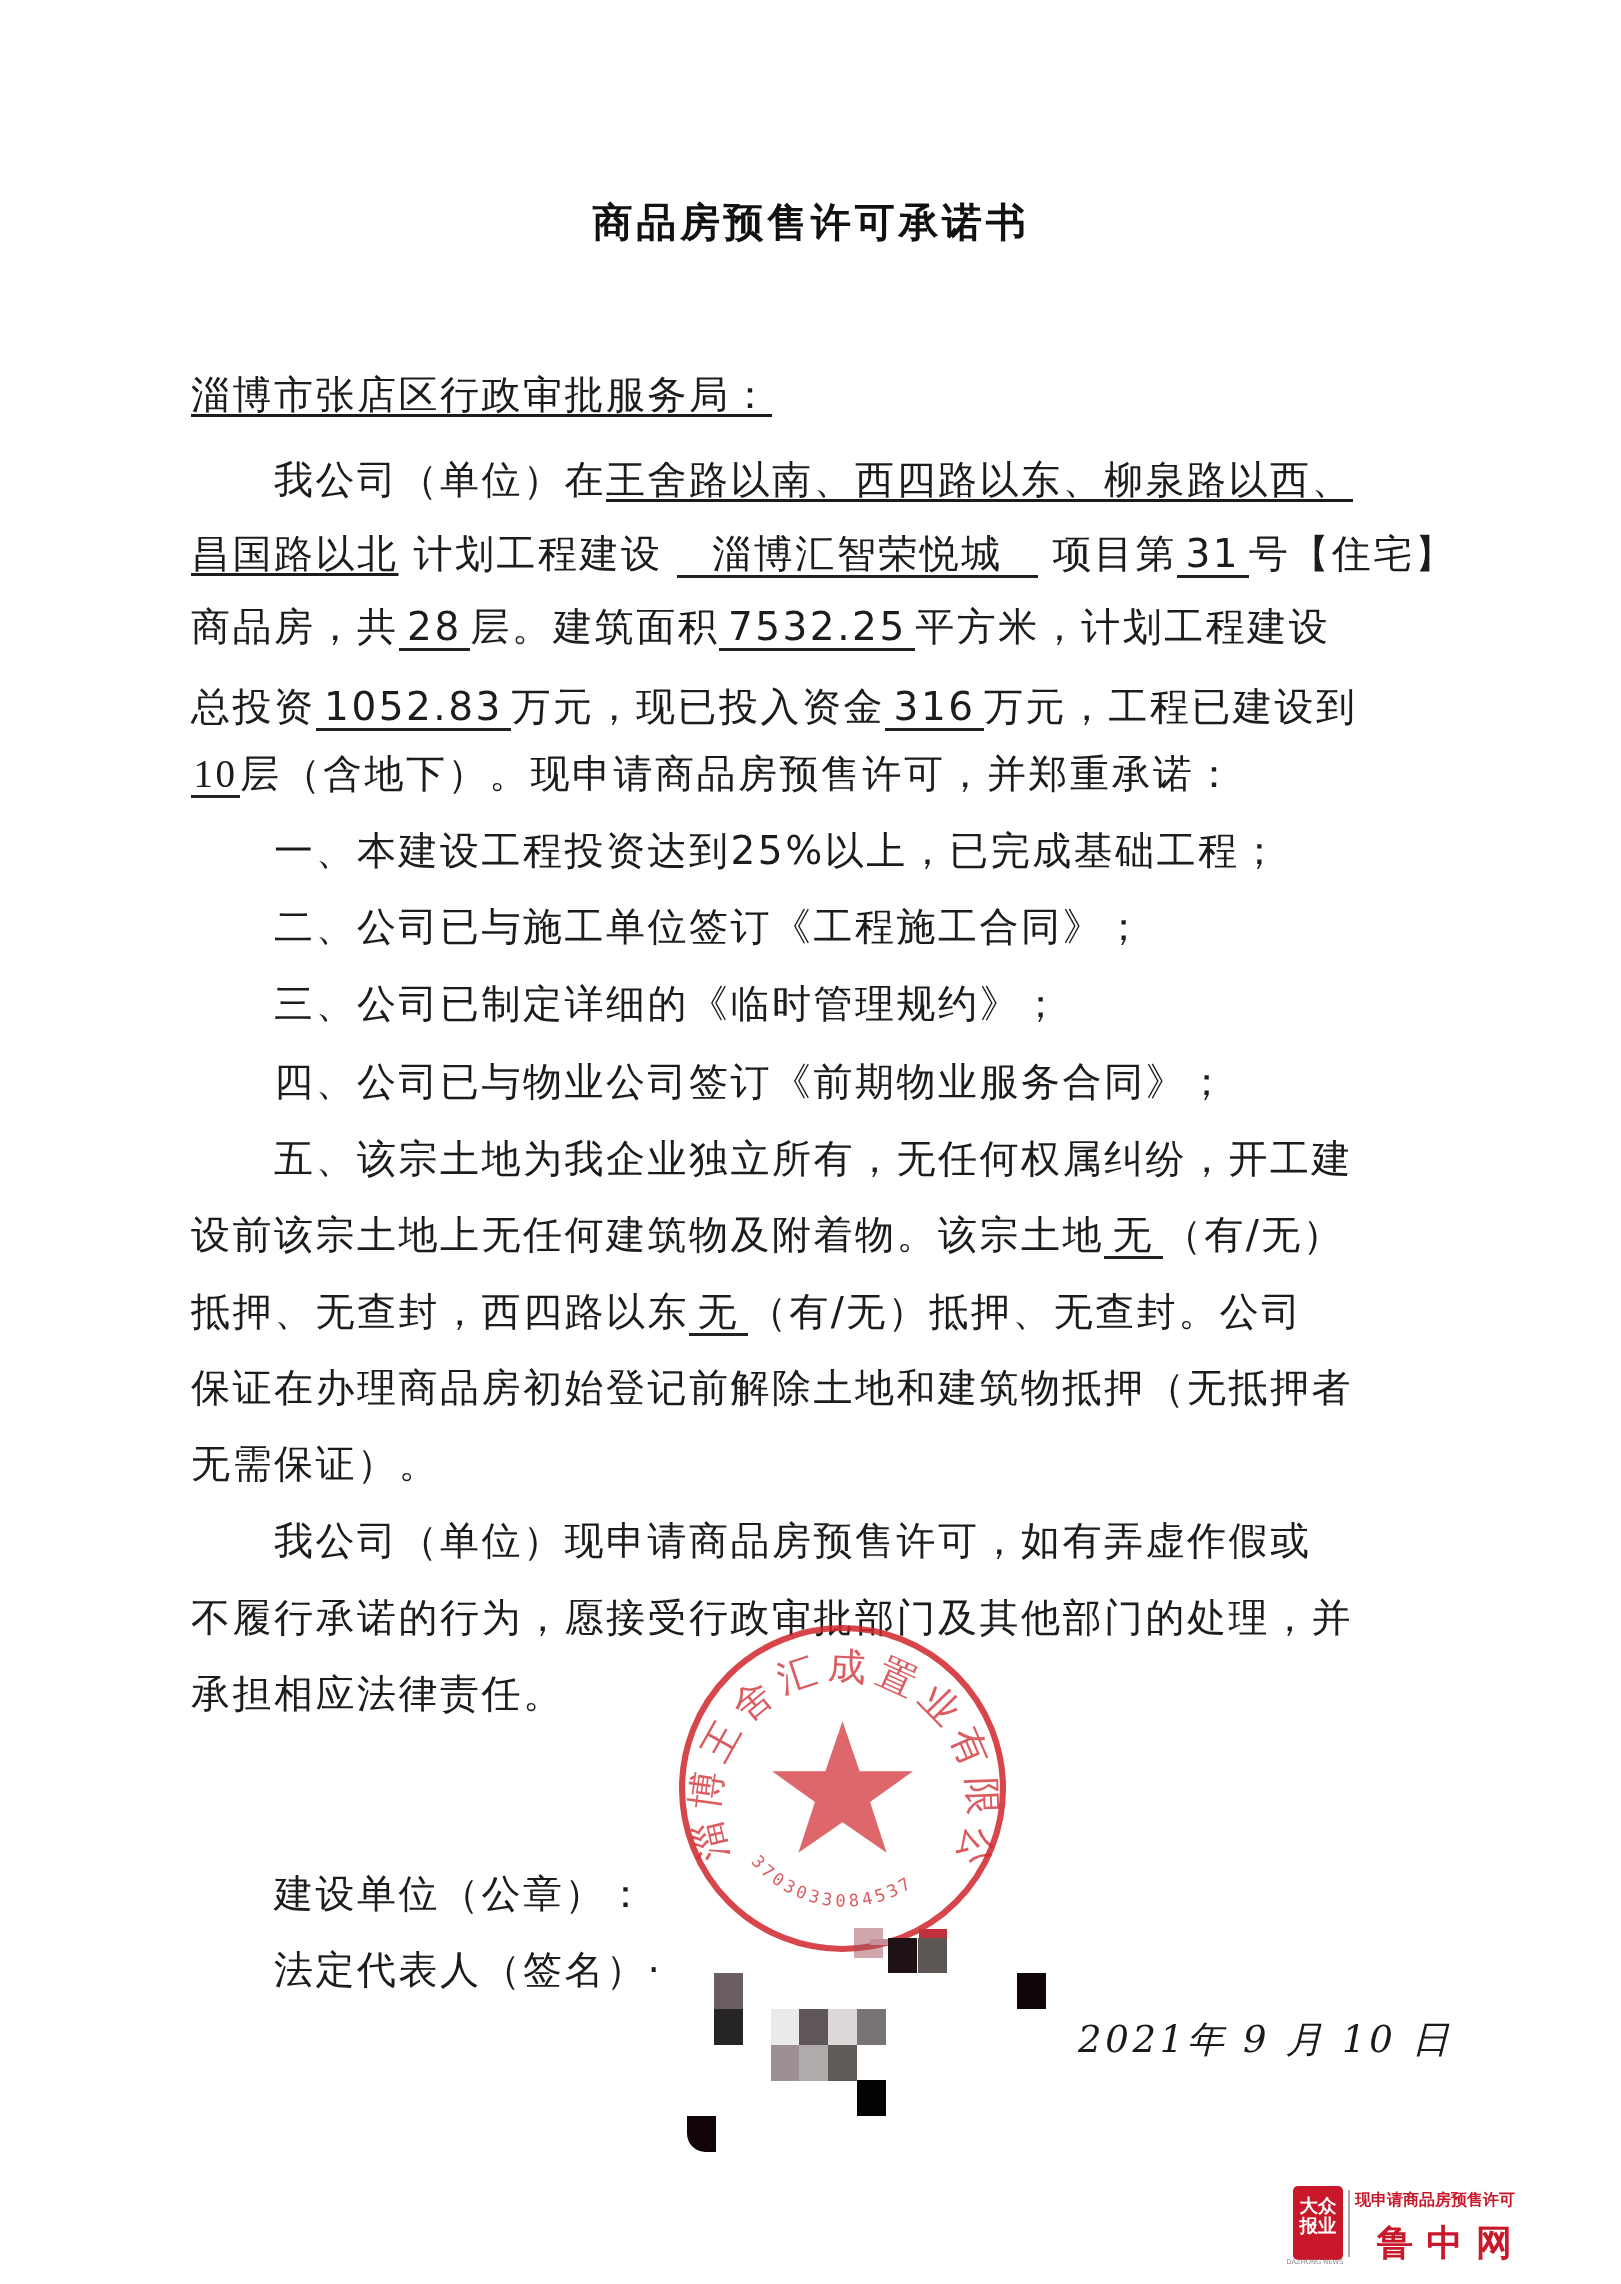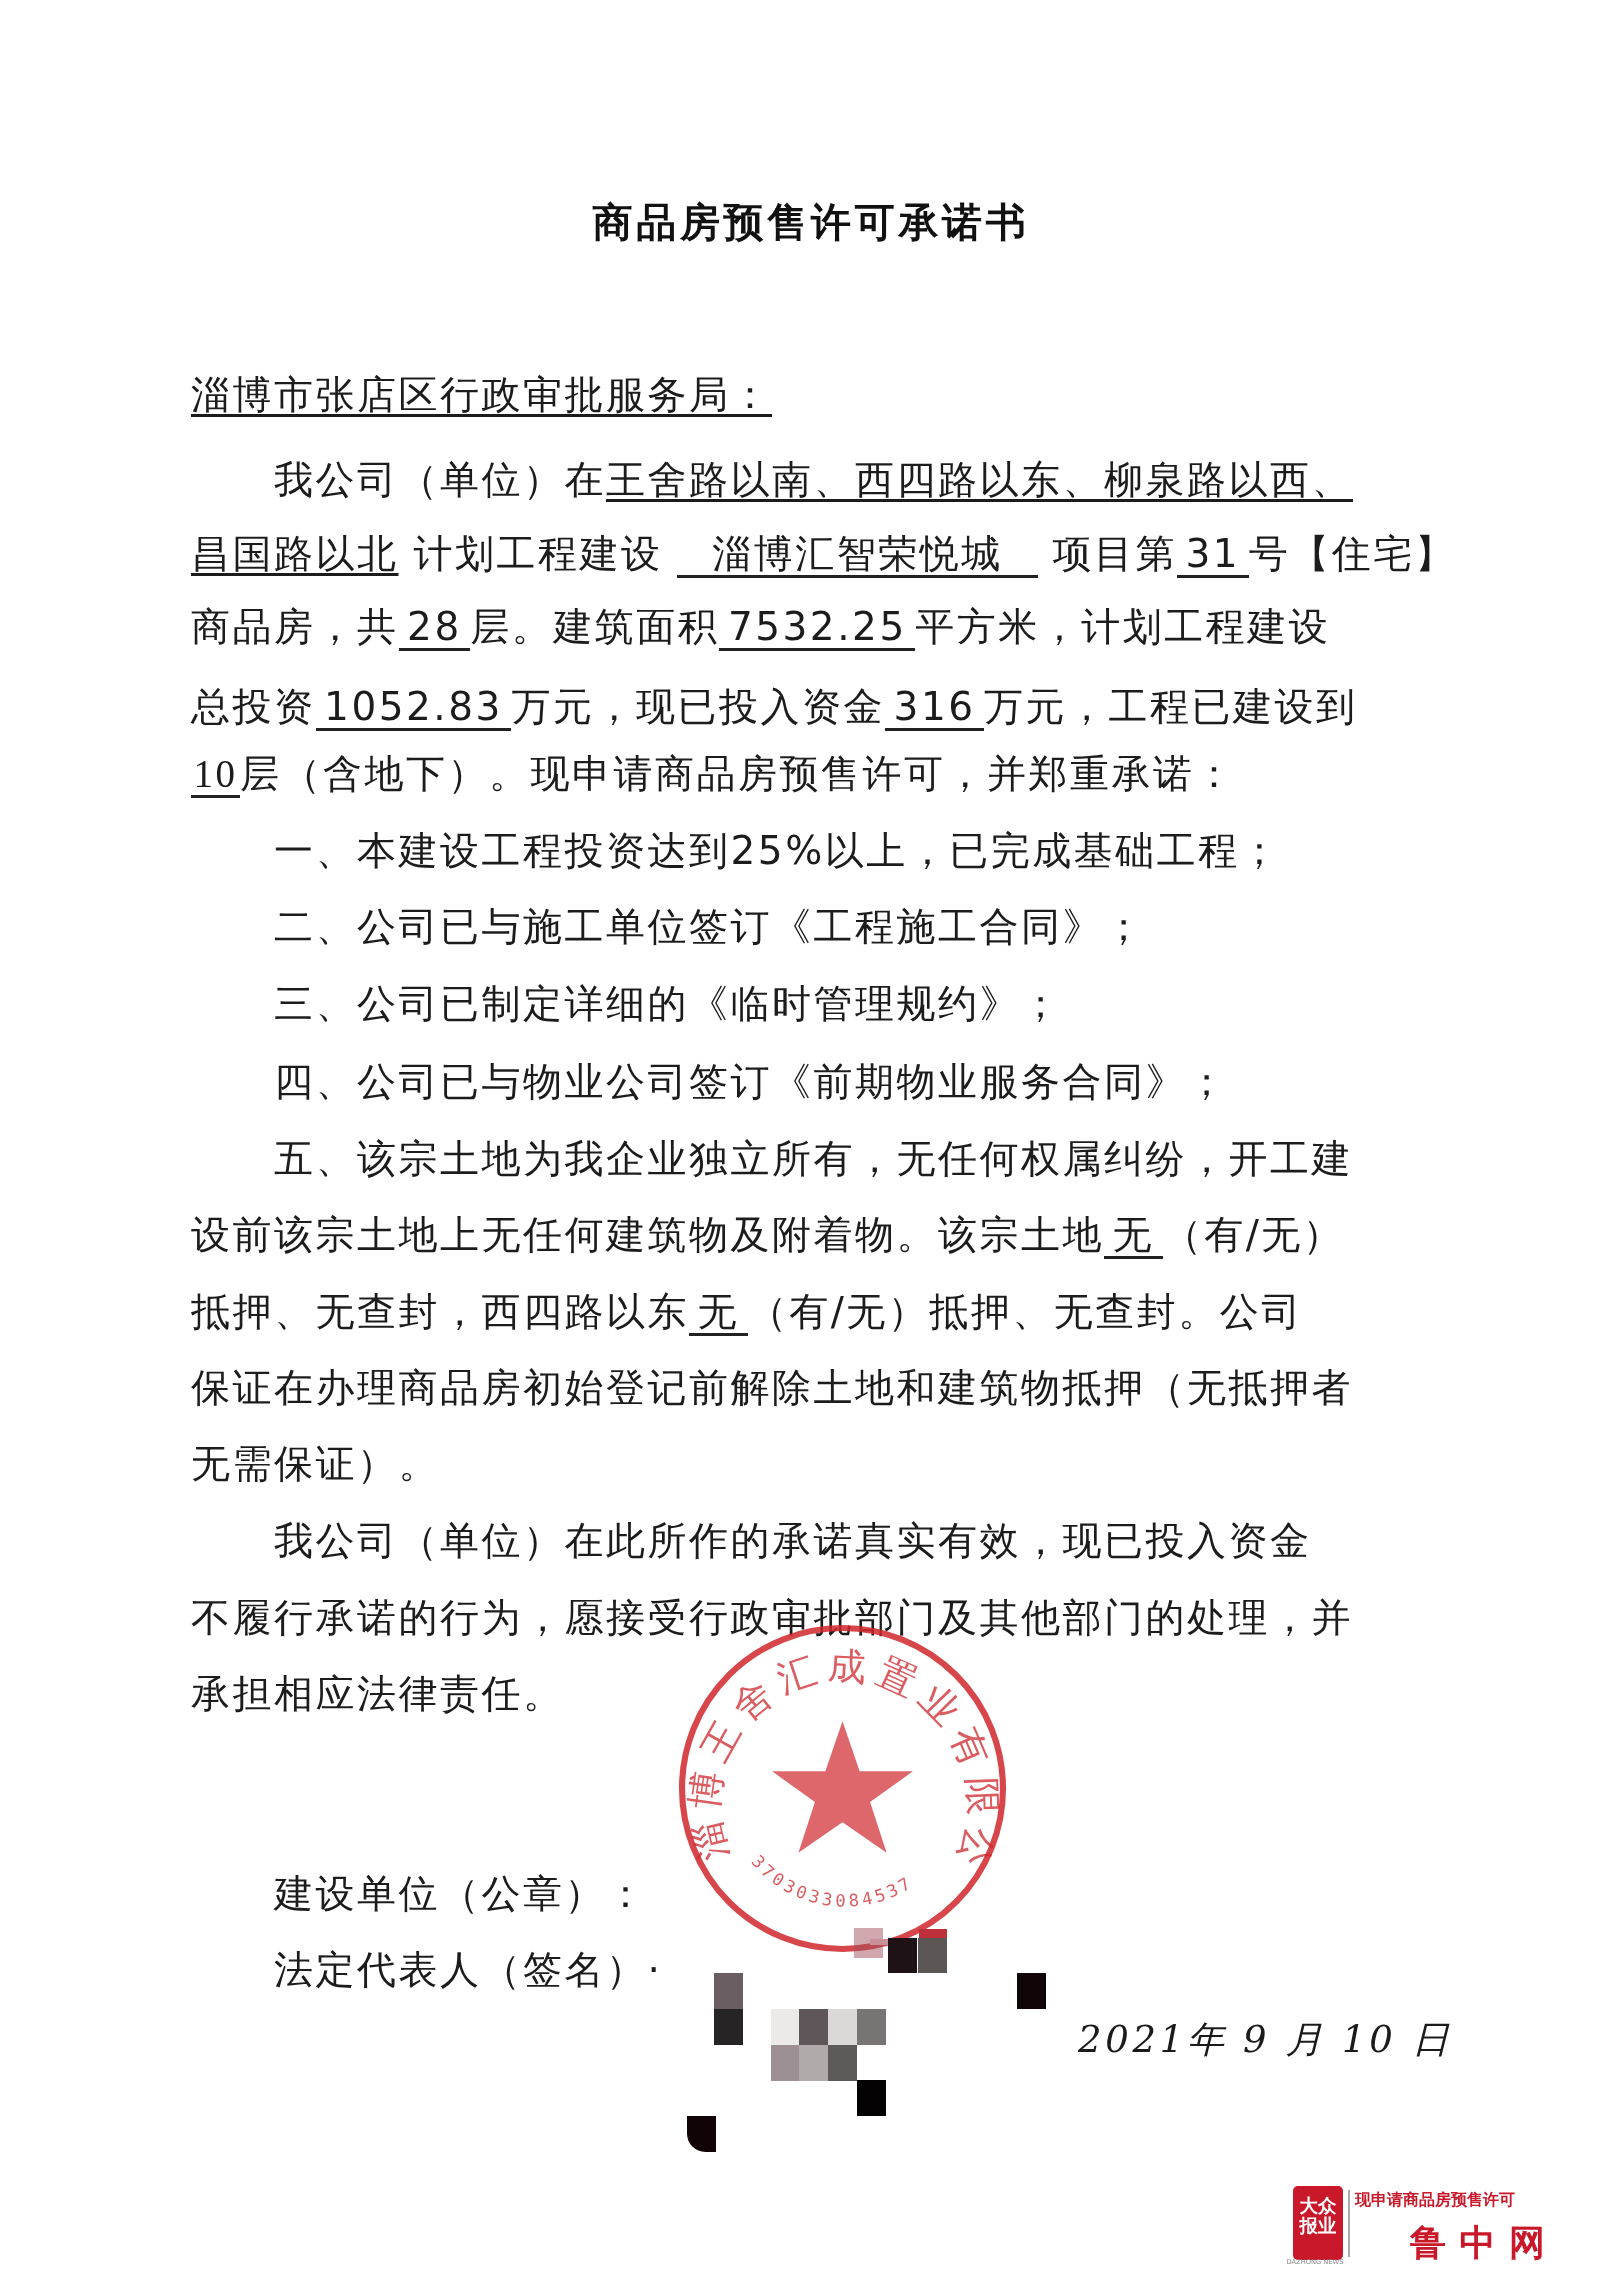--- a/index.html
+++ b/index.html
@@ -62,21 +62,21 @@
 <div class="line" style="left:274px; top:1132px;">五、该宗土地为我企业独立所有，无任何权属纠纷，开工建</div>
 <div class="line" style="left:191px; top:1208px;">
   <span>设前该宗土地上无任何建筑物及附着物。该宗土地</span><span class="fill">无</span><span>（有/无）</span>
 </div>
 <div class="line" style="left:191px; top:1285px;">
   <span>抵押、无查封，西四路以东</span><span class="fill">无</span><span>（有/无）抵押、无查封。公司</span>
 </div>
 <div class="line" style="left:191px; top:1361px;">保证在办理商品房初始登记前解除土地和建筑物抵押（无抵押者</div>
 <div class="line" style="left:191px; top:1437px;">无需保证）。</div>
 
-<div class="line" style="left:274px; top:1514px;">我公司（单位）在此所作的承诺真实有效，现已投入资金</div>
+<div class="line" style="left:274px; top:1514px;">我公司（单位）现申请商品房预售许可，如有弄虚作假或</div>
 <div class="line" style="left:191px; top:1591px;">不履行承诺的行为，愿接受行政审批部门及其他部门的处理，并</div>
 <div class="line" style="left:191px; top:1667px;">承担相应法律责任。</div>
 
 <div class="stamp">
   <svg width="343" height="343" viewBox="0 0 560 560">
     <defs>
       <path id="arcTop" d="M 95 390 A 205 205 0 1 1 470 390"></path>
       <path id="arcBot" d="M 130 400 A 200 200 0 0 0 420 420"></path>
     </defs>
     <circle cx="280" cy="280" r="262" fill="none" stroke="#d0262c" stroke-width="10" opacity="0.85"></circle>
@@ -115,15 +115,15 @@
 
 <div class="date">2021年 9 月 10 日</div>
 
 <div class="logo">
   <div style="position:absolute;left:31px;top:4.9px;width:50px;height:74px;background:#c8182a;border-radius:4.9px;color:#fff;font-size:18.4px;text-align:center;line-height:32px;font-weight:bold;">
     <span style="display:block;width:37px;margin:10px auto 0;line-height:20px;word-break:break-all;">大众报业</span>
   </div>
   <div style="position:absolute;left:24.5px;top:77px;font-size:6.7px;color:#888;letter-spacing:0;">DAZHONG NEWS</div>
   <div style="position:absolute;left:86px;top:8.6px;width:1.8px;height:67px;background:#aaa;"></div>
   <div style="position:absolute;left:93px;top:8.6px;font-size:16px;color:#c8182a;font-weight:bold;white-space:nowrap;">现申请商品房预售许可</div>
-  <div style="position:absolute;left:115px;top:38px;font-size:36px;color:#c8182a;font-weight:bold;letter-spacing:13.5px;margin-left:33px;">鲁中网</div>
+  <div style="position:absolute;left:115px;top:38px;font-size:36px;color:#c8182a;font-weight:bold;letter-spacing:13.5px;">鲁中网</div>
 </div>
 
 
 </body></html>

